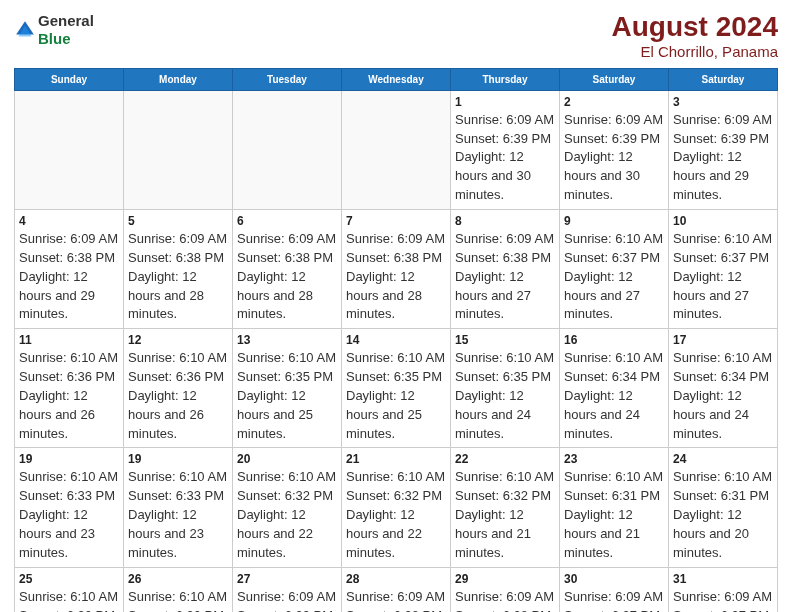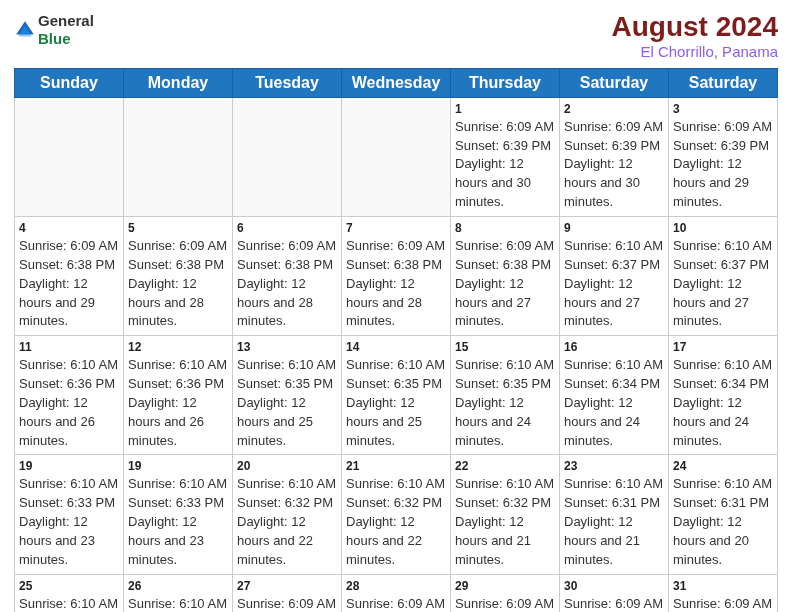--- a/index.html
+++ b/index.html
@@ -44,33 +44,33 @@
       text-align: right;
     }
     .title-month {
       font-size: 28px;
       font-weight: bold;
       color: #7f1d1d;
       line-height: 1.1;
     }
     .title-location {
       font-size: 15px;
-      color: #8b5cf6;
+      color: #7f1d1d;
     }
     .calendar {
       flex: 1;
       border: 1px solid #ccc;
       border-collapse: collapse;
       width: 100%;
       table-layout: fixed;
     }
     .calendar th {
       background: #2176c0;
       color: #fff;
-      font-size: 16px;
+      font-size: 10px;
       font-weight: bold;
       text-align: center;
       padding: 5px 1px;
       border: 1px solid #1a5fa0;
     }
     .calendar td {
       border: 1px solid #ccc;
       vertical-align: top;
       padding: 4px 4px 4px 4px;
       font-size: 9.5px;

